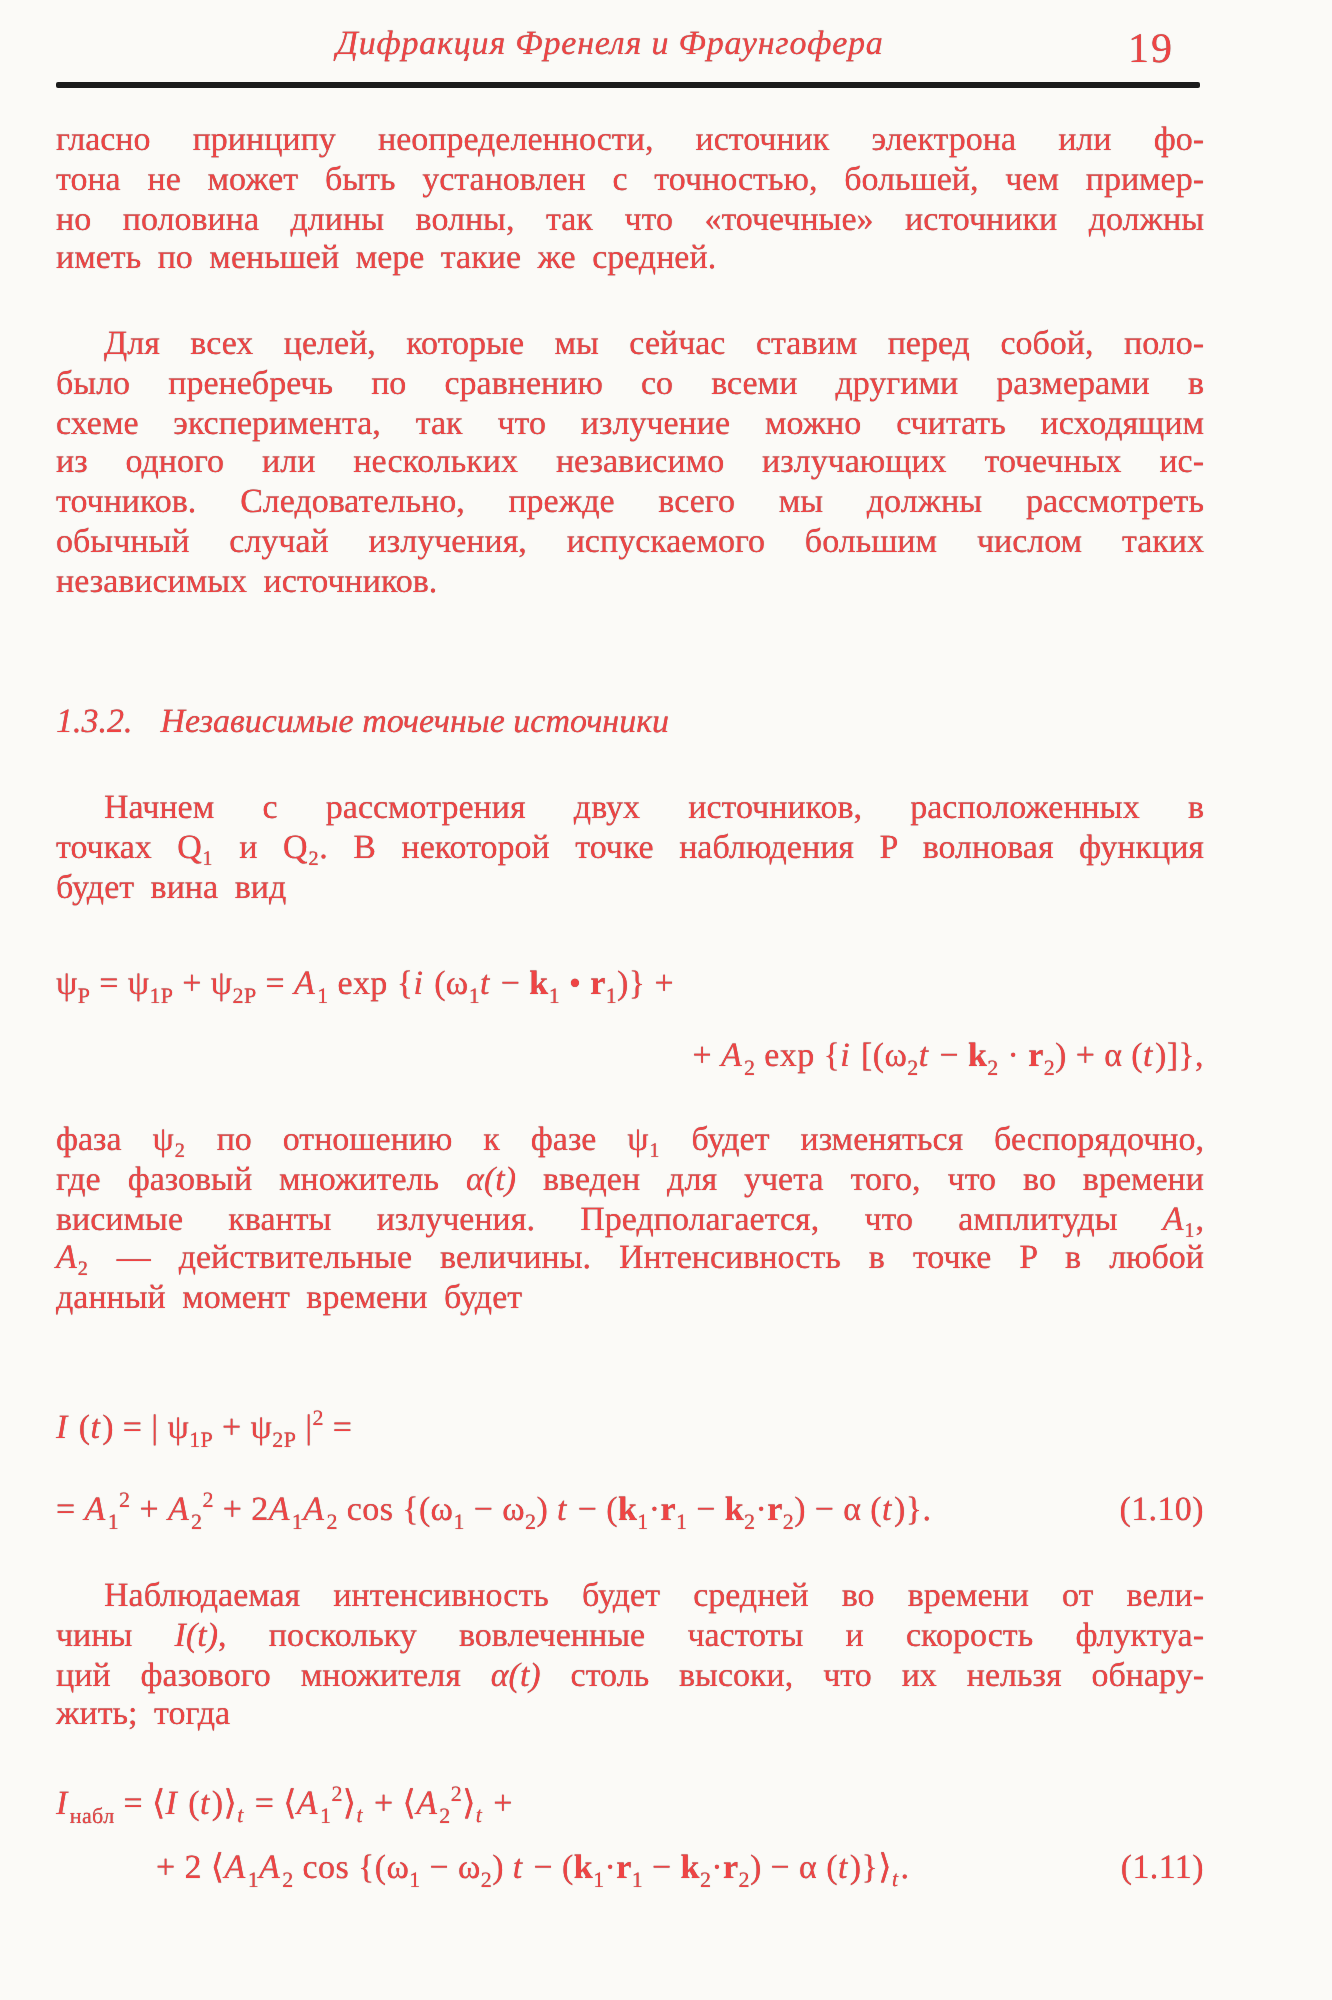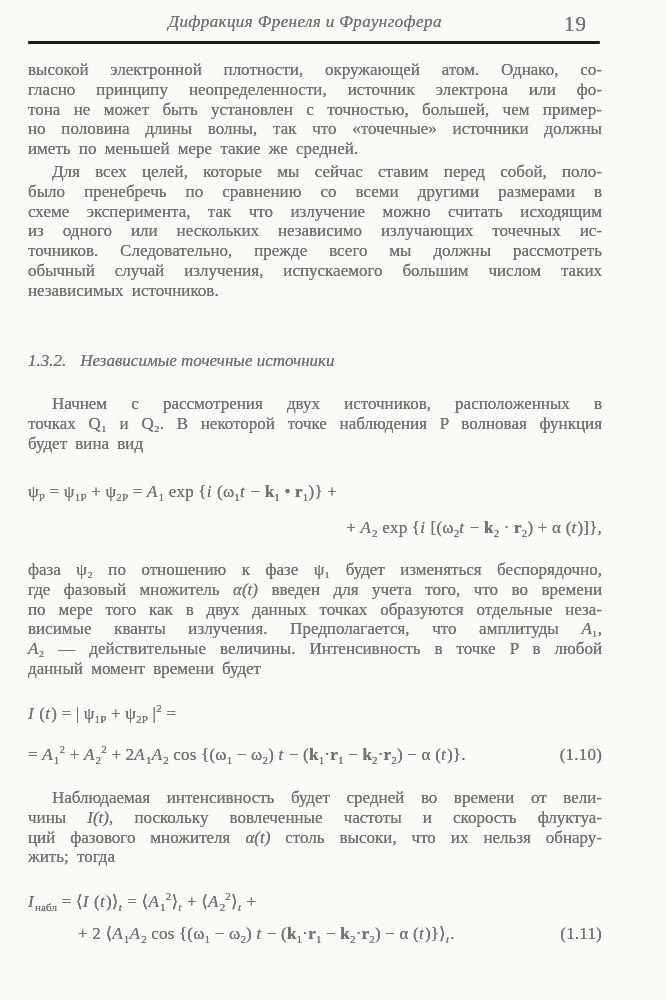--- a/index.html
+++ b/index.html
@@ -1,21 +1,21 @@
 <!DOCTYPE html>
 <html><head>
 <meta charset="utf-8">
 <style>
   html,body{margin:0;padding:0;}
   body{background:#fbfaf7;}
   .page{
     position:relative;
     width:666px;height:1000px;
     background:#fbfaf7;
-    color:#737373;
+    color:#ef4444;
     font-family:"Liberation Serif","DejaVu Serif",serif;
     text-shadow:0 0 .4px rgba(25,25,25,.65);
     overflow:hidden;
   }
   .block{position:absolute;left:28px;width:574px;}
   
   .running-title{
     position:absolute;top:12px;left:18px;width:574px;
     text-align:center;font-style:italic;font-size:17px;
     letter-spacing:.4px;
@@ -58,21 +58,20 @@
 </head>
 <body>
 
 <div class="page">
 
   <div class="running-title">Дифракция Френеля и Фраунгофера</div>
   <div class="page-number">19</div>
   <div class="rule"></div>
 
   <div class="block para" id="p1">
-      <div class="tl">высокой электронной плотности, окружающей атом. Однако, со-</div>
       <div class="tl">гласно принципу неопределенности, источник электрона или фо-</div>
       <div class="tl">тона не может быть установлен с точностью, большей, чем пример-</div>
       <div class="tl">но половина длины волны, так что «точечные» источники должны</div>
       <div class="tl last">иметь по меньшей мере такие же средней.</div>
     </div>
 
   <div class="block para indent" id="p2">
       <div class="tl">Для всех целей, которые мы сейчас ставим перед собой, поло-</div>
       <div class="tl">было пренебречь по сравнению со всеми другими  размерами в</div>
       <div class="tl">схеме эксперимента, так что излучение можно считать исходящим</div>
@@ -93,21 +92,20 @@
     </div>
 
   <div class="block eq" id="eq1">
     <div class="r1">ψ<sub>P</sub> = ψ<sub>1P</sub> + ψ<sub>2P</sub> = <i>A</i><sub>1</sub> exp {<i>i</i> (ω<sub>1</sub><i>t</i> − <b class="vec">k</b><sub>1</sub> • <b class="vec">r</b><sub>1</sub>)} +</div>
     <div class="r2">+ <i>A</i><sub>2</sub> exp {<i>i</i> [(ω<sub>2</sub><i>t</i> − <b class="vec">k</b><sub>2</sub> · <b class="vec">r</b><sub>2</sub>) + α (<i>t</i>)]},</div>
   </div>
 
   <div class="block para" id="p4">
       <div class="tl">фаза ψ₂ по отношению к фазе ψ₁ будет изменяться беспорядочно,</div>
       <div class="tl">где фазовый множитель <i>α(t)</i> введен для учета того, что во времени</div>
-      <div class="tl">по мере того как в двух данных точках образуются отдельные неза-</div>
       <div class="tl">висимые кванты излучения. Предполагается, что амплитуды <i>A</i>₁,</div>
       <div class="tl"><i>A</i>₂ — действительные величины. Интенсивность в точке P в любой</div>
       <div class="tl last">данный  момент  времени  будет</div>
     </div>
 
   <div class="block eq" id="eq2">
     <div class="r1"><i>I</i> (<i>t</i>) = | ψ<sub>1P</sub> + ψ<sub>2P</sub> |<sup>2</sup> =</div>
     <div class="r2">
       <span class="eq-line">= <i>A</i><sub>1</sub><sup>2</sup> + <i>A</i><sub>2</sub><sup>2</sup> + 2<i>A</i><sub>1</sub><i>A</i><sub>2</sub> cos {(ω<sub>1</sub> − ω<sub>2</sub>) <i>t</i> − (<b class="vec">k</b><sub>1</sub>·<b class="vec">r</b><sub>1</sub> − <b class="vec">k</b><sub>2</sub>·<b class="vec">r</b><sub>2</sub>) − α (<i>t</i>)}.</span>
       <span class="eq-num">(1.10)</span>

